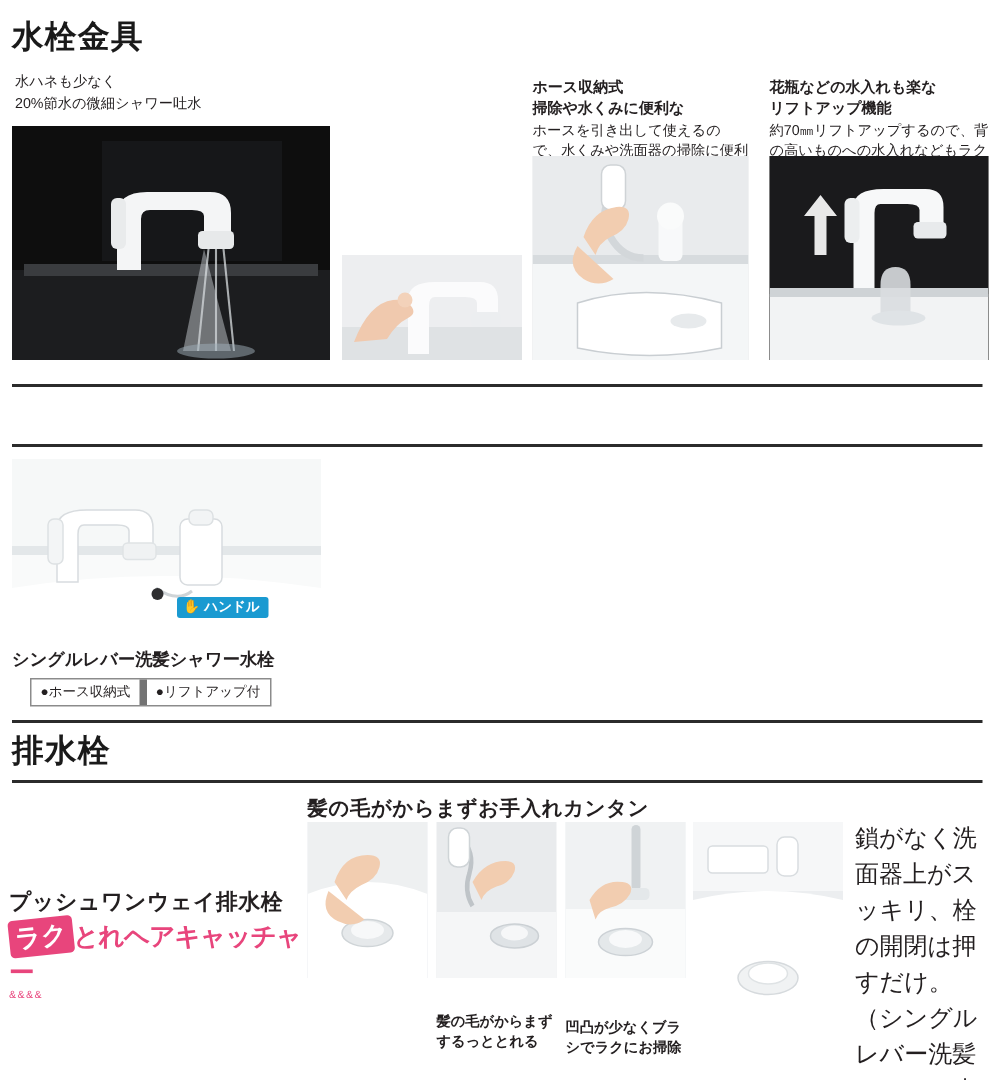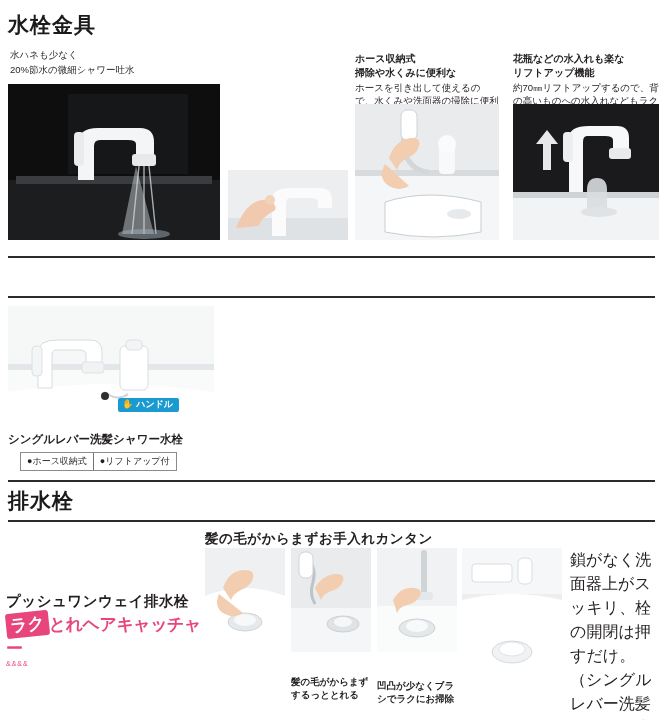--- a/index.html
+++ b/index.html
@@ -99,21 +99,21 @@
     position: absolute; left: 8px; top: 432px; font-weight: bold; font-size: 11.5px;
   }
   #wash-feats {
     position: absolute; left: 20px; top: 452px;
     display: flex; border: 1px solid #8b8b8b;
     font-size: 9px; background: #fff;
   }
   #wash-feats .f {
     padding: 2px 6px;
   }
-  #wash-feats .f + .f { border-left: 1px solid #737373; }
+  #wash-feats .f + .f { border-left: 5px solid #737373; }
 
   
   #sec3-rule { position: absolute; left: 8px; top: 480px; width: 647px; }
   #sec3-title { position: absolute; left: 8px; top: 490px; }
   #sec3-rule2 { position: absolute; left: 8px; top: 520px; width: 647px; }
 
   #drain-head {
     position: absolute; left: 205px; top: 530px;
     font-size: 13.5px; font-weight: bold; letter-spacing: .5px;
   }

